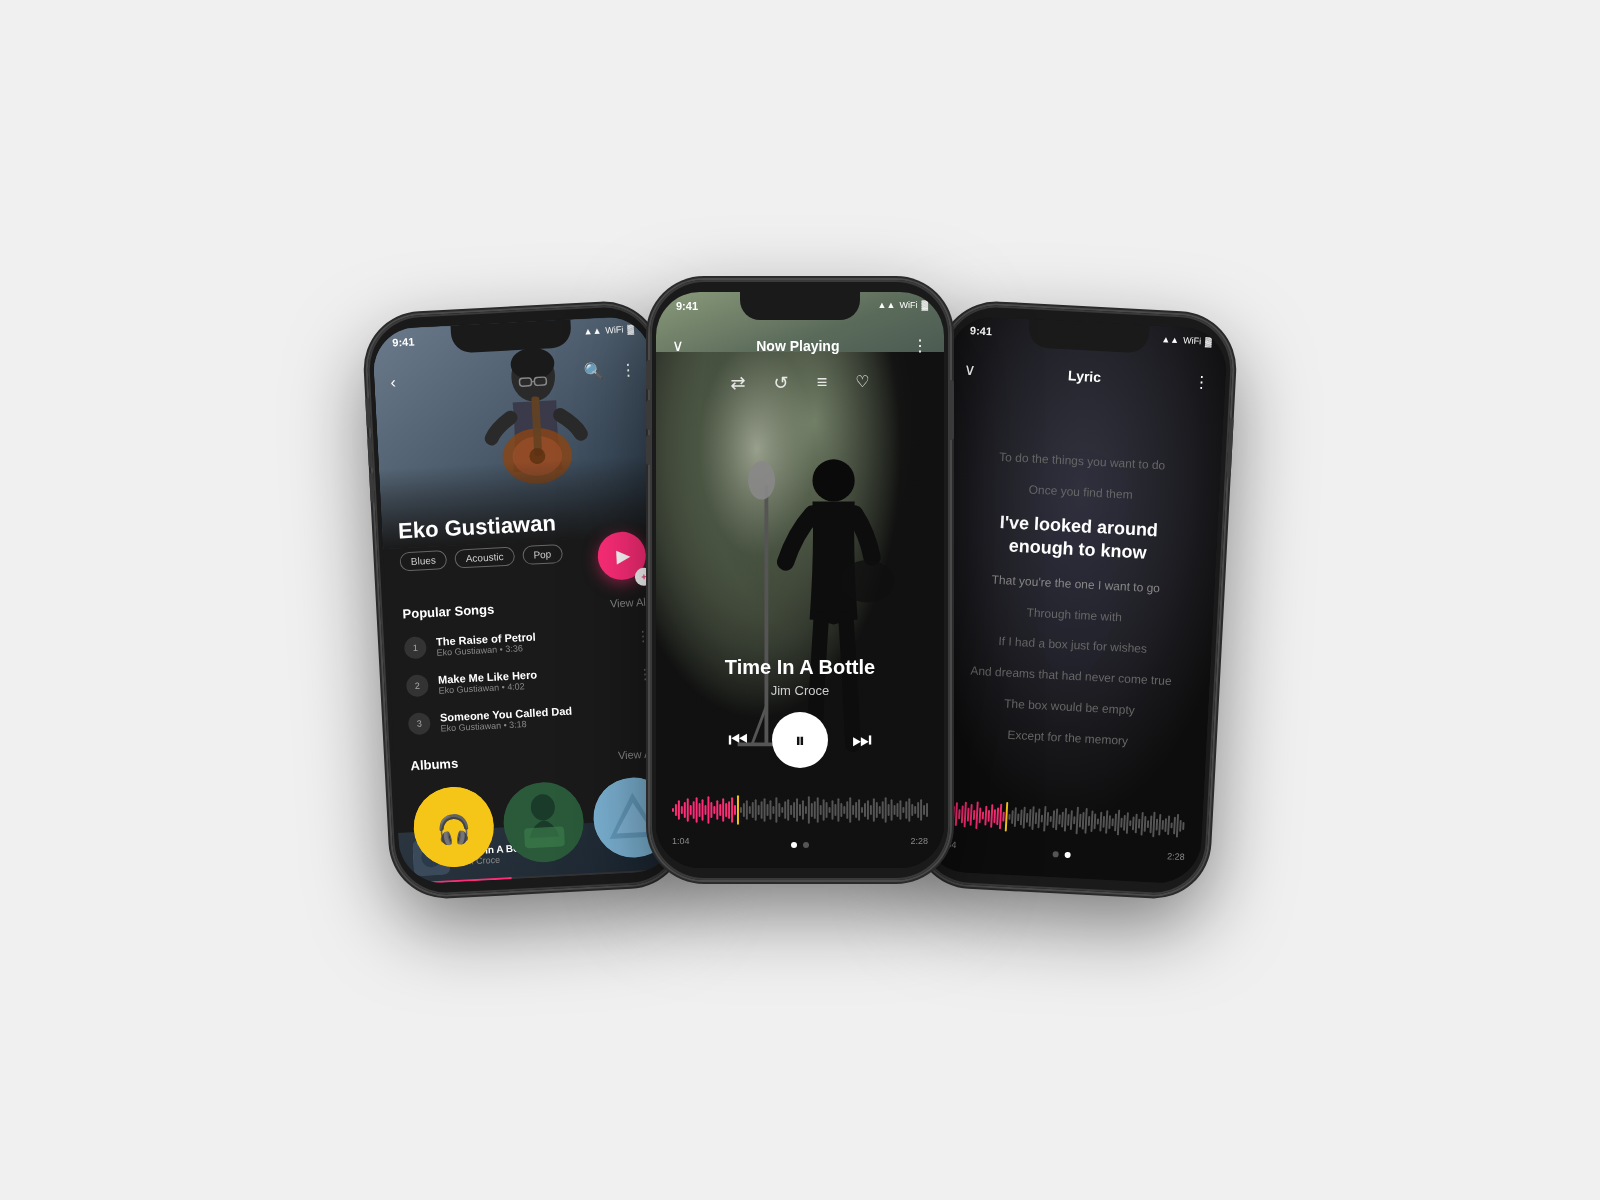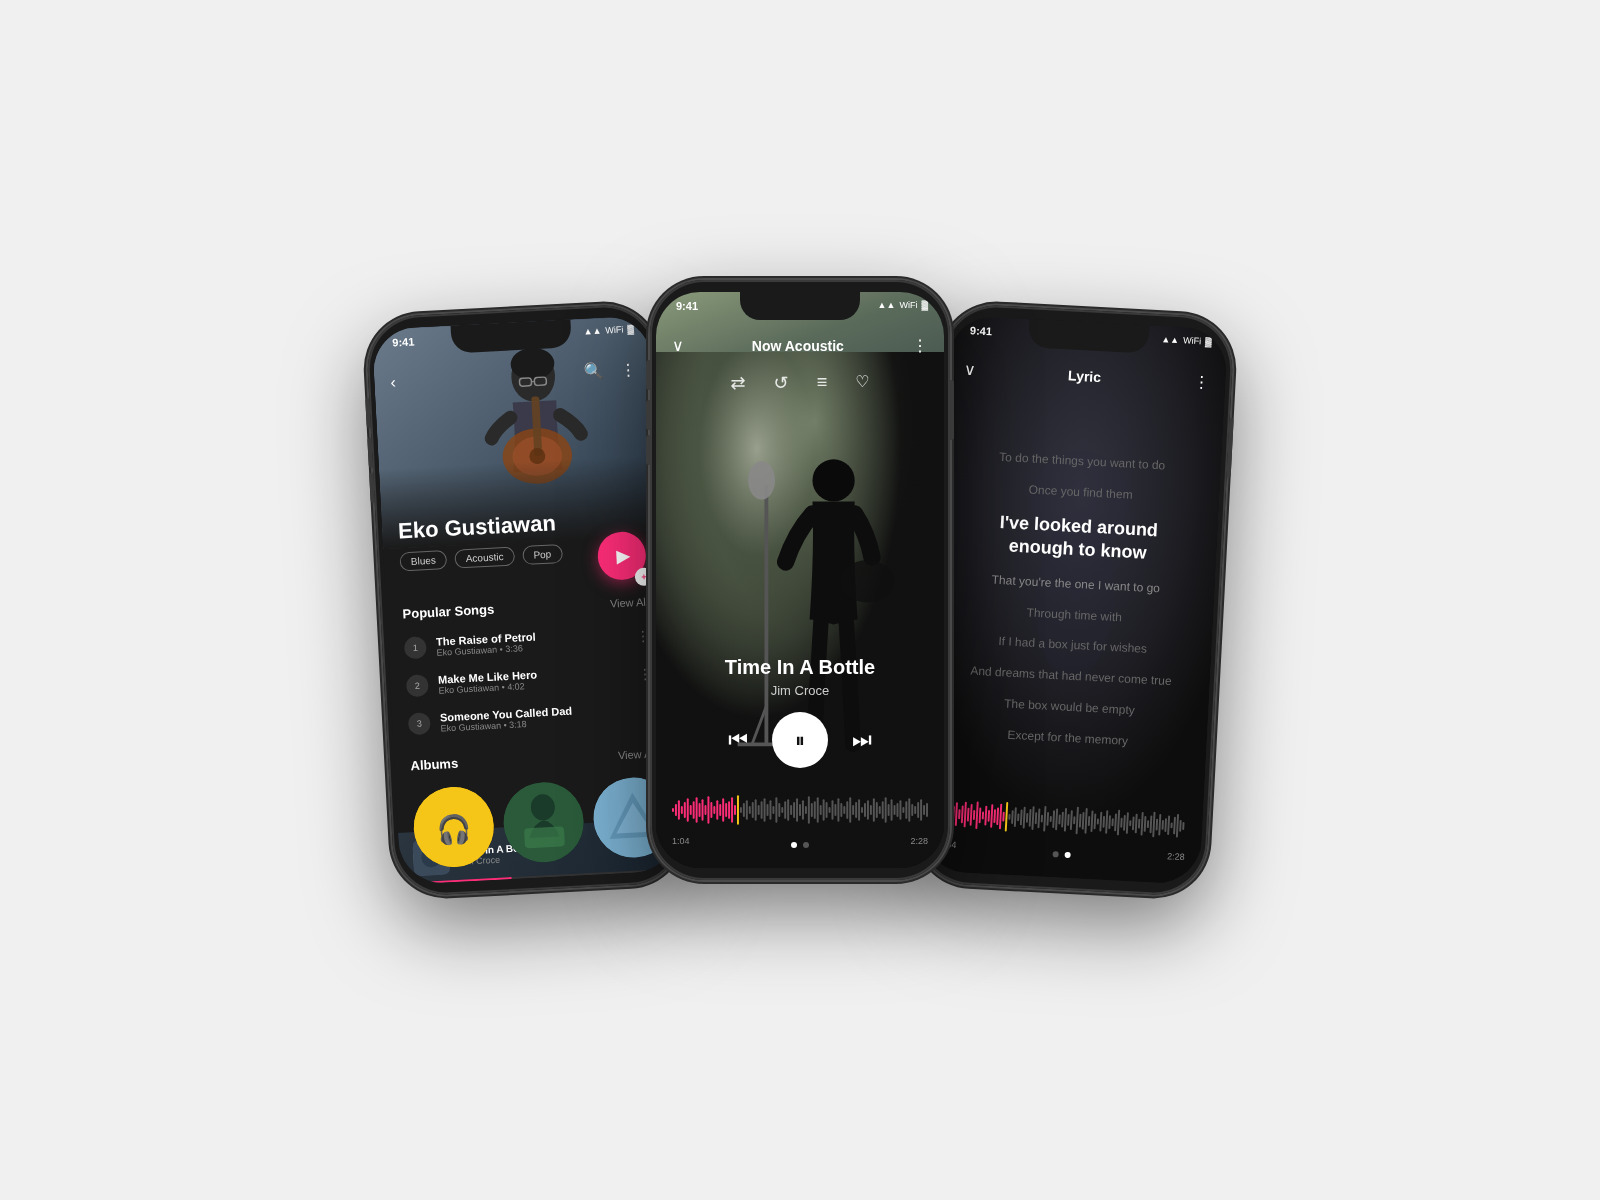--- a/index.html
+++ b/index.html
@@ -874,21 +874,21 @@
         <span class="status-time">9:41</span>
         <div class="status-icons">
           <span>▲▲</span>
           <span>WiFi</span>
           <span>▓</span>
         </div>
       </div>
 
       <div class="screen2-header">
         <span class="screen1-header-icon">∨</span>
-        <span class="screen2-title">Now Acoustic</span>
+        <span class="screen2-title">Now Playing</span>
         <span class="screen1-header-icon">⋮</span>
       </div>
 
       <div class="screen2-controls-top">
         <span class="ctrl-icon">⇄</span>
         <span class="ctrl-icon">↺</span>
         <span class="ctrl-icon">≡</span>
         <span class="ctrl-icon-heart">♡</span>
       </div>
 

